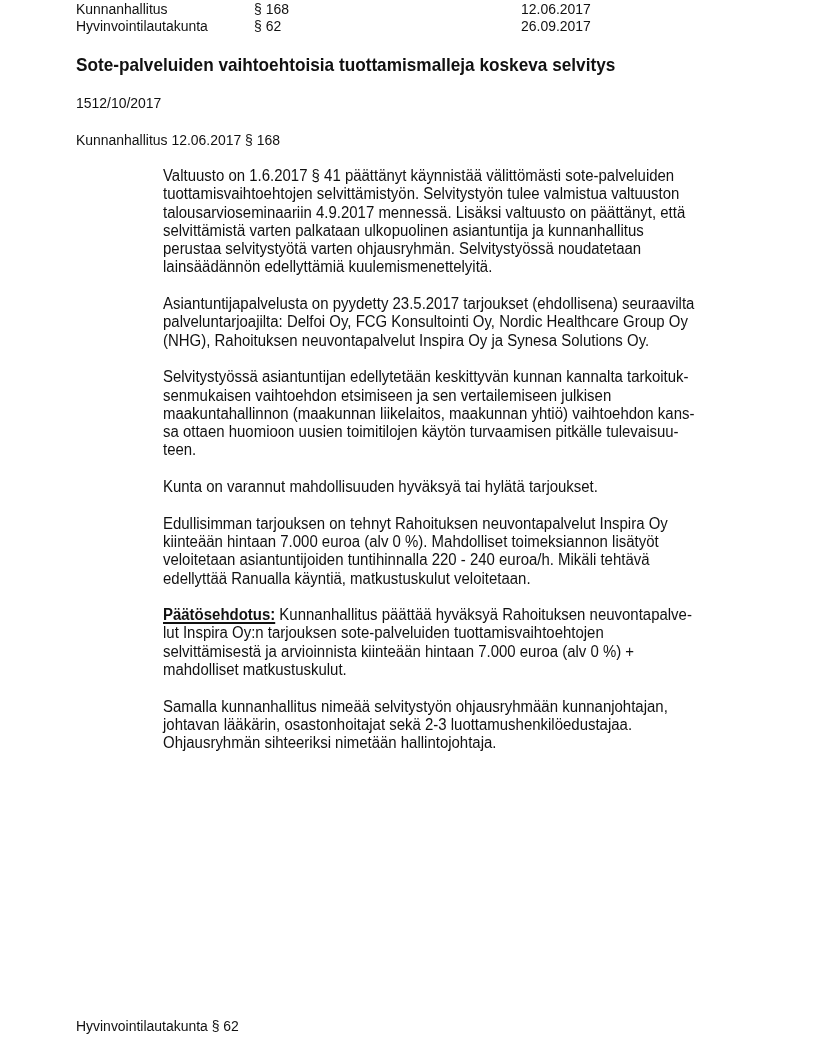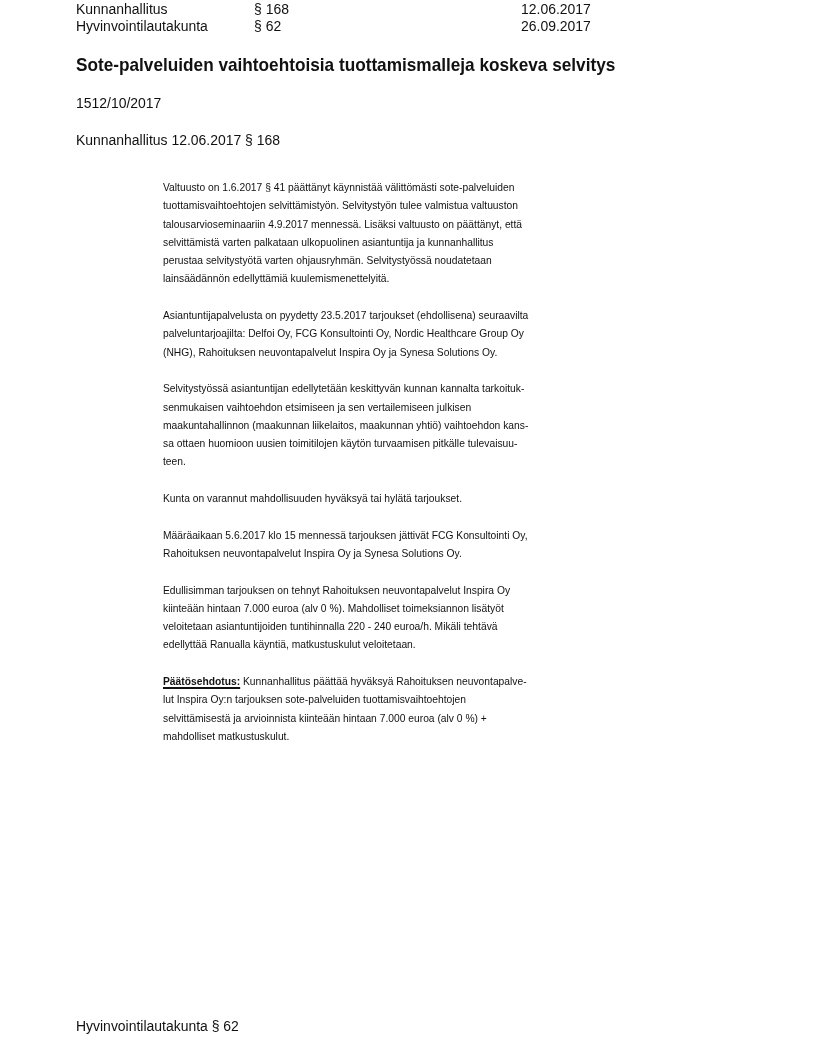--- a/index.html
+++ b/index.html
@@ -17,22 +17,22 @@
   .hdr-row .c3 { left: 445px; }
 
   .title {
     position: absolute; left: 76px; top: 53px; margin: 0;
     font-size: 18.5px; font-weight: bold; line-height: 24px; white-space: nowrap;
     transform: scaleX(0.93); transform-origin: 0 0;
   }
   .meta { position: absolute; left: 76px; font-size: 15.5px; line-height: 18px; white-space: nowrap; transform: scaleX(0.9); transform-origin: 0 0; }
 
   .body {
-    position: absolute; left: 163px; top: 178px; width: 640px;
-    font-size: 11px; line-height: 18.3px;
+    position: absolute; left: 163px; top: 167px; width: 640px;
+    font-size: 16px; line-height: 18.3px;
   }
   .para { margin: 0 0 18.3px 0; }
   .para .ln { display: block; white-space: nowrap; transform: scaleX(0.935); transform-origin: 0 0; }
   .lbl { font-weight: bold; text-decoration: underline; text-underline-offset: 2px; text-decoration-thickness: 2px; }
   .gap { height: 18.3px; }
 
   .footer { position: absolute; left: 76px; top: 1017px; font-size: 15.5px; line-height: 18px; white-space: nowrap; transform: scaleX(0.9); transform-origin: 0 0; }
 </style>
 </head>
 <body>
@@ -74,38 +74,39 @@
           <span class="ln">Selvitystyössä asiantuntijan edellytetään keskittyvän kunnan kannalta tarkoituk-</span>
           <span class="ln">senmukaisen vaihtoehdon etsimiseen ja sen vertailemiseen julkisen</span>
           <span class="ln">maakuntahallinnon (maakunnan liikelaitos, maakunnan yhtiö) vaihtoehdon kans-</span>
           <span class="ln">sa ottaen huomioon uusien toimitilojen käytön turvaamisen pitkälle tulevaisuu-</span>
           <span class="ln">teen.</span>
         </p>
         <p class="para">
           <span class="ln">Kunta on varannut mahdollisuuden hyväksyä tai hylätä tarjoukset.</span>
         </p>
         <p class="para">
-          <span class="ln">Määräaikaan 5.6.2017 klo 15 mennessä tarjouksen jättivät FCG Konsultointi Oy,</span>
-          <span class="ln">Rahoituksen neuvontapalvelut Inspira Oy ja Synesa Solutions Oy.</span>
-        </p>
-        <p class="para">
           <span class="ln">Edullisimman tarjouksen on tehnyt Rahoituksen neuvontapalvelut Inspira Oy</span>
           <span class="ln">kiinteään hintaan 7.000 euroa (alv 0 %). Mahdolliset toimeksiannon lisätyöt</span>
           <span class="ln">veloitetaan asiantuntijoiden tuntihinnalla 220 - 240 euroa/h. Mikäli tehtävä</span>
           <span class="ln">edellyttää Ranualla käyntiä, matkustuskulut veloitetaan.</span>
         </p>
       </div>
 
     <p class="para">
       <span class="ln"><span class="lbl">Päätösehdotus:</span><span> Kunnanhallitus päättää hyväksyä Rahoituksen neuvontapalve-</span></span>
       <span class="ln">lut Inspira Oy:n tarjouksen sote-palveluiden tuottamisvaihtoehtojen</span>
       <span class="ln">selvittämisestä ja arvioinnista kiinteään hintaan 7.000 euroa (alv 0 %) +</span>
       <span class="ln">mahdolliset matkustuskulut.</span>
     </p>
 
+    <p class="para">
+      <span class="ln">Samalla kunnanhallitus nimeää selvitystyön ohjausryhmään kunnanjohtajan,</span>
+      <span class="ln">johtavan lääkärin, osastonhoitajat sekä 2-3 luottamushenkilöedustajaa.</span>
+      <span class="ln">Ohjausryhmän sihteeriksi nimetään hallintojohtaja.</span>
+    </p>
 
 
     <div class="gap"></div>
 
   </div>
 
   <div class="footer">Hyvinvointilautakunta § 62</div>
 </div>
 
 </body></html>

